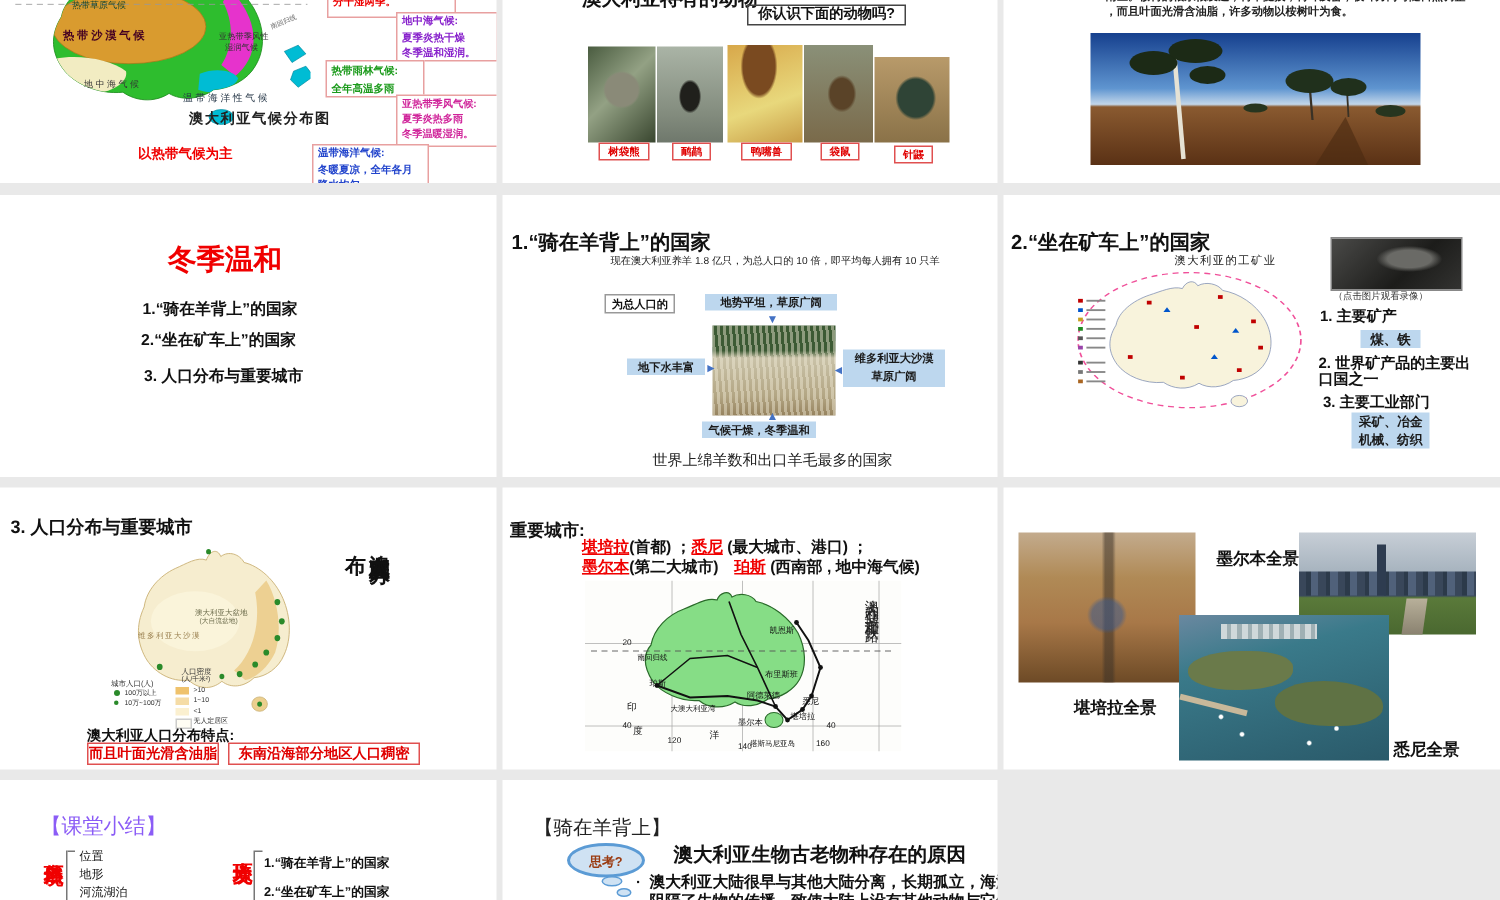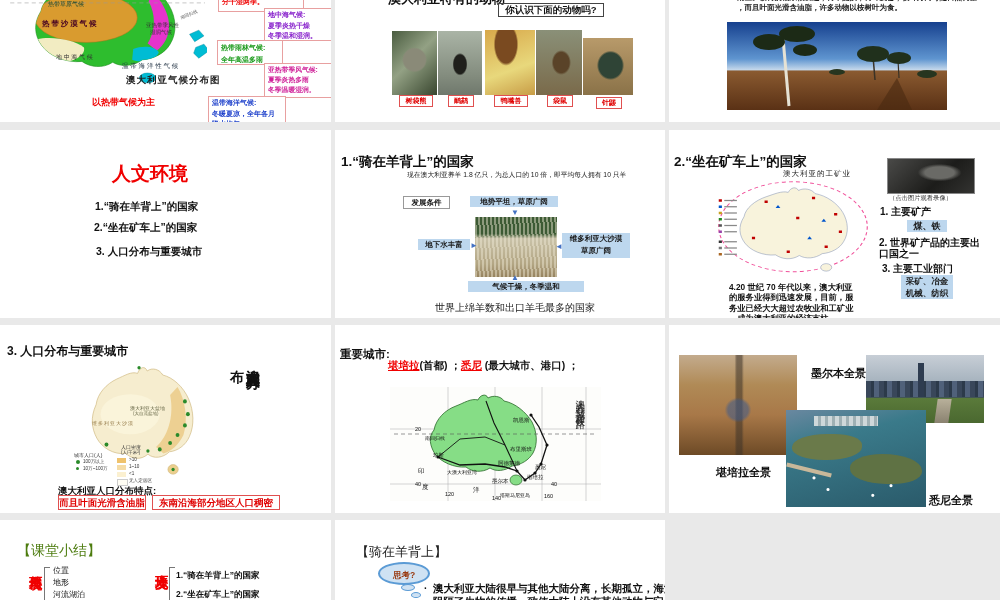--- a/index.html
+++ b/index.html
@@ -109,39 +109,39 @@
         <line x1="172" y1="56" x2="171" y2="38" stroke="#3a3226" stroke-width="1.2"></line>
         <ellipse cx="172" cy="36" rx="12" ry="6" fill="#20301c"></ellipse>
         <ellipse cx="110" cy="50" rx="8" ry="3" fill="#27351f"></ellipse>
         <ellipse cx="200" cy="52" rx="10" ry="4" fill="#27351f"></ellipse>
         <path d="M150,88 L170,56 L185,88 Z" fill="#4a2a10" opacity="0.6"></path>
       </svg>
     </div>
   </div>
 
   <div class="slide" style="left:0;top:130px;width:331px;height:188px;">
-    <span class="t b red" style="left:112px;top:33px;font-size:19px;">人文环境</span>
+    <span class="t b red" style="left:112px;top:33px;font-size:19px;">冬季温和</span>
     <span class="t b" style="left:95px;top:70px;font-size:10.5px;">1.“骑在羊背上”的国家</span>
     <span class="t b" style="left:94px;top:91px;font-size:10.5px;">2.“坐在矿车上”的国家</span>
     <span class="t b" style="left:96px;top:115px;font-size:10.5px;">3. 人口分布与重要城市</span>
   </div>
 
   <div class="slide" style="left:335px;top:130px;width:330px;height:188px;">
     <span class="t b" style="left:6px;top:24px;font-size:13.5px;">1.“骑在羊背上”的国家</span>
     <span class="t" style="left:72px;top:41px;font-size:6.8px;color:#222;">现在澳大利亚养羊 1.8 亿只，为总人口的 10 倍，即平均每人拥有 10 只羊</span>
     <div class="t b" style="left:68px;top:66px;width:45px;height:11px;border:1px solid #999;text-align:center;font-size:7.5px;line-height:11px;">
-      <span>发展条件</span>
+      <span>为总人口的</span>
     </div>
     <div class="bluebox" style="left:135px;top:66px;width:88px;height:11px;font-size:7.5px;line-height:11px;">地势平坦，草原广阔</div>
     <div class="bluebox" style="left:83px;top:109px;width:52px;height:11px;font-size:7.5px;line-height:11px;">地下水丰富</div>
     <div class="bluebox" style="left:227px;top:103px;width:68px;height:25px;font-size:7.5px;line-height:12px;">
       <div>维多利亚大沙漠</div>
       <div>草原广阔</div>
     </div>
-    <div class="bluebox" style="left:133px;top:151px;width:116px;height:11px;font-size:7.5px;line-height:11px;">气候干燥，冬季温和</div>
+    <div class="bluebox" style="left:133px;top:151px;width:76px;height:11px;font-size:7.5px;line-height:11px;">气候干燥，冬季温和</div>
     <div class="photo" style="left:140px;top:87px;width:82px;height:60px;background:repeating-linear-gradient(85deg,rgba(240,234,214,0.45) 0 2px,rgba(0,0,0,0) 2px 4px),linear-gradient(#3c5a34 0 28%,#c9c2a8 36%,#b3a684 78%,#96835f 100%);"></div>
     <span class="arrow" style="left:176px;top:78px;font-size:8px;">▼</span>
     <span class="arrow" style="left:135px;top:111px;font-size:8px;">►</span>
     <span class="arrow" style="left:220px;top:112px;font-size:8px;">◄</span>
     <span class="arrow" style="left:176px;top:143px;font-size:8px;">▲</span>
     <span class="t" style="left:100px;top:172px;font-size:10px;color:#222;">世界上绵羊数和出口羊毛最多的国家</span>
   </div>
 
   <div class="slide" style="left:669px;top:130px;width:331px;height:188px;">
     <span class="t b" style="left:5px;top:24px;font-size:13.5px;">2.“坐在矿车上”的国家</span>
@@ -189,26 +189,20 @@
     <div class="photo" style="left:218px;top:28px;width:86px;height:34px;border:1px solid #888;background:radial-gradient(ellipse at 60% 40%,#6a6a66 0 20%,rgba(0,0,0,0) 30%),linear-gradient(135deg,#4a4a48,#1c1c1a 60%,#333331);"></div>
     <span class="t" style="left:220px;top:64px;font-size:6.3px;color:#333;">（点击图片观看录像）</span>
     <span class="t b" style="left:211px;top:76px;font-size:10px;">1. 主要矿产</span>
     <div class="bluebox" style="left:238px;top:90px;width:40px;height:12px;font-size:9px;line-height:12px;">煤、铁</div>
     <span class="t b" style="left:210px;top:107px;font-size:10px;">2. 世界矿产品的主要出</span>
     <span class="t b" style="left:210px;top:118px;font-size:10px;">口国之一</span>
     <span class="t b" style="left:213px;top:133px;font-size:10px;">3. 主要工业部门</span>
     <div class="bluebox" style="left:232px;top:145px;width:52px;height:24px;font-size:8.5px;line-height:12px;">
       <div>采矿、冶金</div>
       <div>机械、纺织</div>
-    </div>
-    <div class="t b" style="left:60px;top:152px;font-size:8.3px;line-height:1.25;">
-      <div>4.20 世纪 70 年代以来，澳大利亚</div>
-      <div>的服务业得到迅速发展，目前，服</div>
-      <div>务业已经大大超过农牧业和工矿业</div>
-      <div>，成为澳大利亚的经济支柱</div>
     </div>
   </div>
 
   <div class="slide" style="left:0;top:325px;width:331px;height:188px;">
     <span class="t b" style="left:7px;top:19px;font-size:12px;">3. 人口分布与重要城市</span>
     <svg style="position:absolute;left:68px;top:30px;" width="148" height="128" viewBox="0 0 200 160" preserveAspectRatio="none">
       <path d="M38,62 C40,48 52,36 66,30 C76,26 86,20 94,23 C97,15 104,13 107,20 C114,15 124,18 128,25 C142,28 156,40 163,55 C170,70 171,88 164,102 C159,113 148,120 137,121 C128,129 116,130 108,124 C98,132 86,130 78,123 C62,125 46,116 39,104 C32,92 30,78 38,62 Z" fill="#f6edcf" stroke="#cbb276" stroke-width="0.8"></path>
       <path d="M148,40 C158,55 163,80 156,100 C149,113 139,121 129,123 L119,115 C134,103 144,78 138,50 Z" fill="#eccf8e" opacity="0.95"></path>
       <ellipse cx="84" cy="74" rx="40" ry="25" fill="#faf4da"></ellipse>
       <ellipse cx="142" cy="143" rx="7" ry="6" fill="#eccf8e" stroke="#cbb276" stroke-width="0.7"></ellipse>
@@ -248,20 +242,23 @@
     <span class="t b" style="left:58px;top:160px;font-size:9.5px;">澳大利亚人口分布特点:</span>
     <div class="redbox" style="left:58px;top:170px;width:86px;height:13px;font-size:9.5px;line-height:13px;">而且叶面光滑含油脂</div>
     <div class="redbox" style="left:152px;top:170px;width:126px;height:13px;font-size:9.5px;line-height:13px;">东南沿海部分地区人口稠密</div>
   </div>
 
   <div class="slide" style="left:335px;top:325px;width:330px;height:188px;">
     <span class="t b" style="left:5px;top:23px;font-size:11.5px;">重要城市:</span>
     <div class="t b" style="left:53px;top:34px;font-size:10.5px;">
       <span class="red u">堪培拉</span><span>(首都) ；</span><span class="red u">悉尼</span><span> (最大城市、港口) ；</span>
     </div>
+    <div class="t b" style="left:53px;top:47px;font-size:10.5px;">
+      <span class="red u">墨尔本</span><span>(第二大城市)　</span><span class="red u">珀斯</span><span> (西南部 , 地中海气候)</span>
+    </div>
     <svg style="position:absolute;left:55px;top:62px;" width="211" height="114" viewBox="0 0 211 114" preserveAspectRatio="none">
       <rect x="0" y="0" width="211" height="114" fill="#fdfdfb"></rect>
       <g stroke="#aaa" stroke-width="0.5">
         <line x1="58" y1="0" x2="58" y2="114"></line>
           <line x1="105" y1="0" x2="105" y2="114"></line>
           <line x1="152" y1="0" x2="152" y2="114"></line>
           <line x1="196" y1="0" x2="196" y2="114"></line>
         <line x1="0" y1="42" x2="211" y2="42"></line>
           <line x1="0" y1="97" x2="211" y2="97"></line>
       </g>
@@ -315,38 +312,39 @@
     <div class="photo" style="left:117px;top:85px;width:140px;height:97px;background:radial-gradient(circle at 20% 70%,#fff 0 1px,rgba(0,0,0,0) 2px),radial-gradient(circle at 30% 82%,#fff 0 1px,rgba(0,0,0,0) 2px),radial-gradient(circle at 62% 88%,#fff 0 1px,rgba(0,0,0,0) 2px),radial-gradient(circle at 75% 78%,#fff 0 1px,rgba(0,0,0,0) 2px),radial-gradient(circle at 48% 60%,#fff 0 1px,rgba(0,0,0,0) 2px),linear-gradient(165deg,#6a88a0 0%,#3a7a8a 30%,#2a5a6a 100%);">
       <div style="position:absolute;left:28px;top:6px;width:64px;height:10px;background:repeating-linear-gradient(90deg,#cfd8da 0 4px,#9fb0b4 4px 7px);"></div>
       <div style="position:absolute;left:6px;top:24px;width:70px;height:26px;background:#6a7a4a;border-radius:50% 40% 50% 45%;"></div>
       <div style="position:absolute;left:64px;top:44px;width:72px;height:30px;background:#5f7244;border-radius:45% 55% 40% 50%;"></div>
       <div style="position:absolute;left:0;top:58px;width:46px;height:4px;background:#c8b89a;transform:rotate(14deg);"></div>
     </div>
     <span class="t b" style="left:260px;top:169px;font-size:11px;">悉尼全景</span>
   </div>
 
   <div class="slide" style="left:0;top:520px;width:331px;height:188px;">
-    <span class="t" style="left:17px;top:22px;font-size:14px;color:#4d7c0f;">【课堂小结】</span>
+    <span class="t" style="left:27px;top:22px;font-size:14px;color:#8b5cf6;">【课堂小结】</span>
     <div class="t vert b red" style="left:28px;top:46px;font-size:13px;">自然环境</div>
     <div class="brace" style="left:44px;top:47px;height:44px;"></div>
     <span class="t" style="left:53px;top:46px;font-size:8px;">位置</span>
     <span class="t" style="left:53px;top:58px;font-size:8px;">地形</span>
     <span class="t" style="left:53px;top:70px;font-size:8px;">河流湖泊</span>
 
     <div class="t vert b red" style="left:154px;top:45px;font-size:13px;">人文环境</div>
     <div class="brace" style="left:169px;top:47px;height:40px;"></div>
     <span class="t b" style="left:176px;top:50px;font-size:8.5px;">1.“骑在羊背上”的国家</span>
     <span class="t b" style="left:176px;top:69px;font-size:8.5px;">2.“坐在矿车上”的国家</span>
   </div>
 
   <div class="slide" style="left:335px;top:520px;width:330px;height:188px;">
     <span class="t" style="left:21px;top:24px;font-size:13px;color:#222;">【骑在羊背上】</span>
     <div style="position:absolute;left:43px;top:42px;width:48px;height:19px;background:#cfe2f3;border:2px solid #5b9bd5;border-radius:50%;text-align:center;">
       <span class="t b" style="position:static;font-size:8.5px;color:#9a3a10;line-height:19px;">思考?</span>
     </div>
     <div style="position:absolute;left:66px;top:64px;width:12px;height:5px;background:#cfe2f3;border:1.5px solid #5b9bd5;border-radius:50%;"></div>
     <div style="position:absolute;left:76px;top:72px;width:8px;height:4px;background:#cfe2f3;border:1.5px solid #5b9bd5;border-radius:50%;"></div>
+    <span class="t b" style="left:114px;top:42px;font-size:13px;">澳大利亚生物古老物种存在的原因</span>
     <span class="t b" style="left:89px;top:63px;font-size:10px;">·</span>
     <span class="t b" style="left:98px;top:62px;font-size:10.5px;">澳大利亚大陆很早与其他大陆分离，长期孤立，海洋</span>
     <span class="t b" style="left:98px;top:75px;font-size:10.5px;">阻隔了生物的传播，致使大陆上没有其他动物与它们</span>
   </div>
 
 </div>
 
 </body></html>

